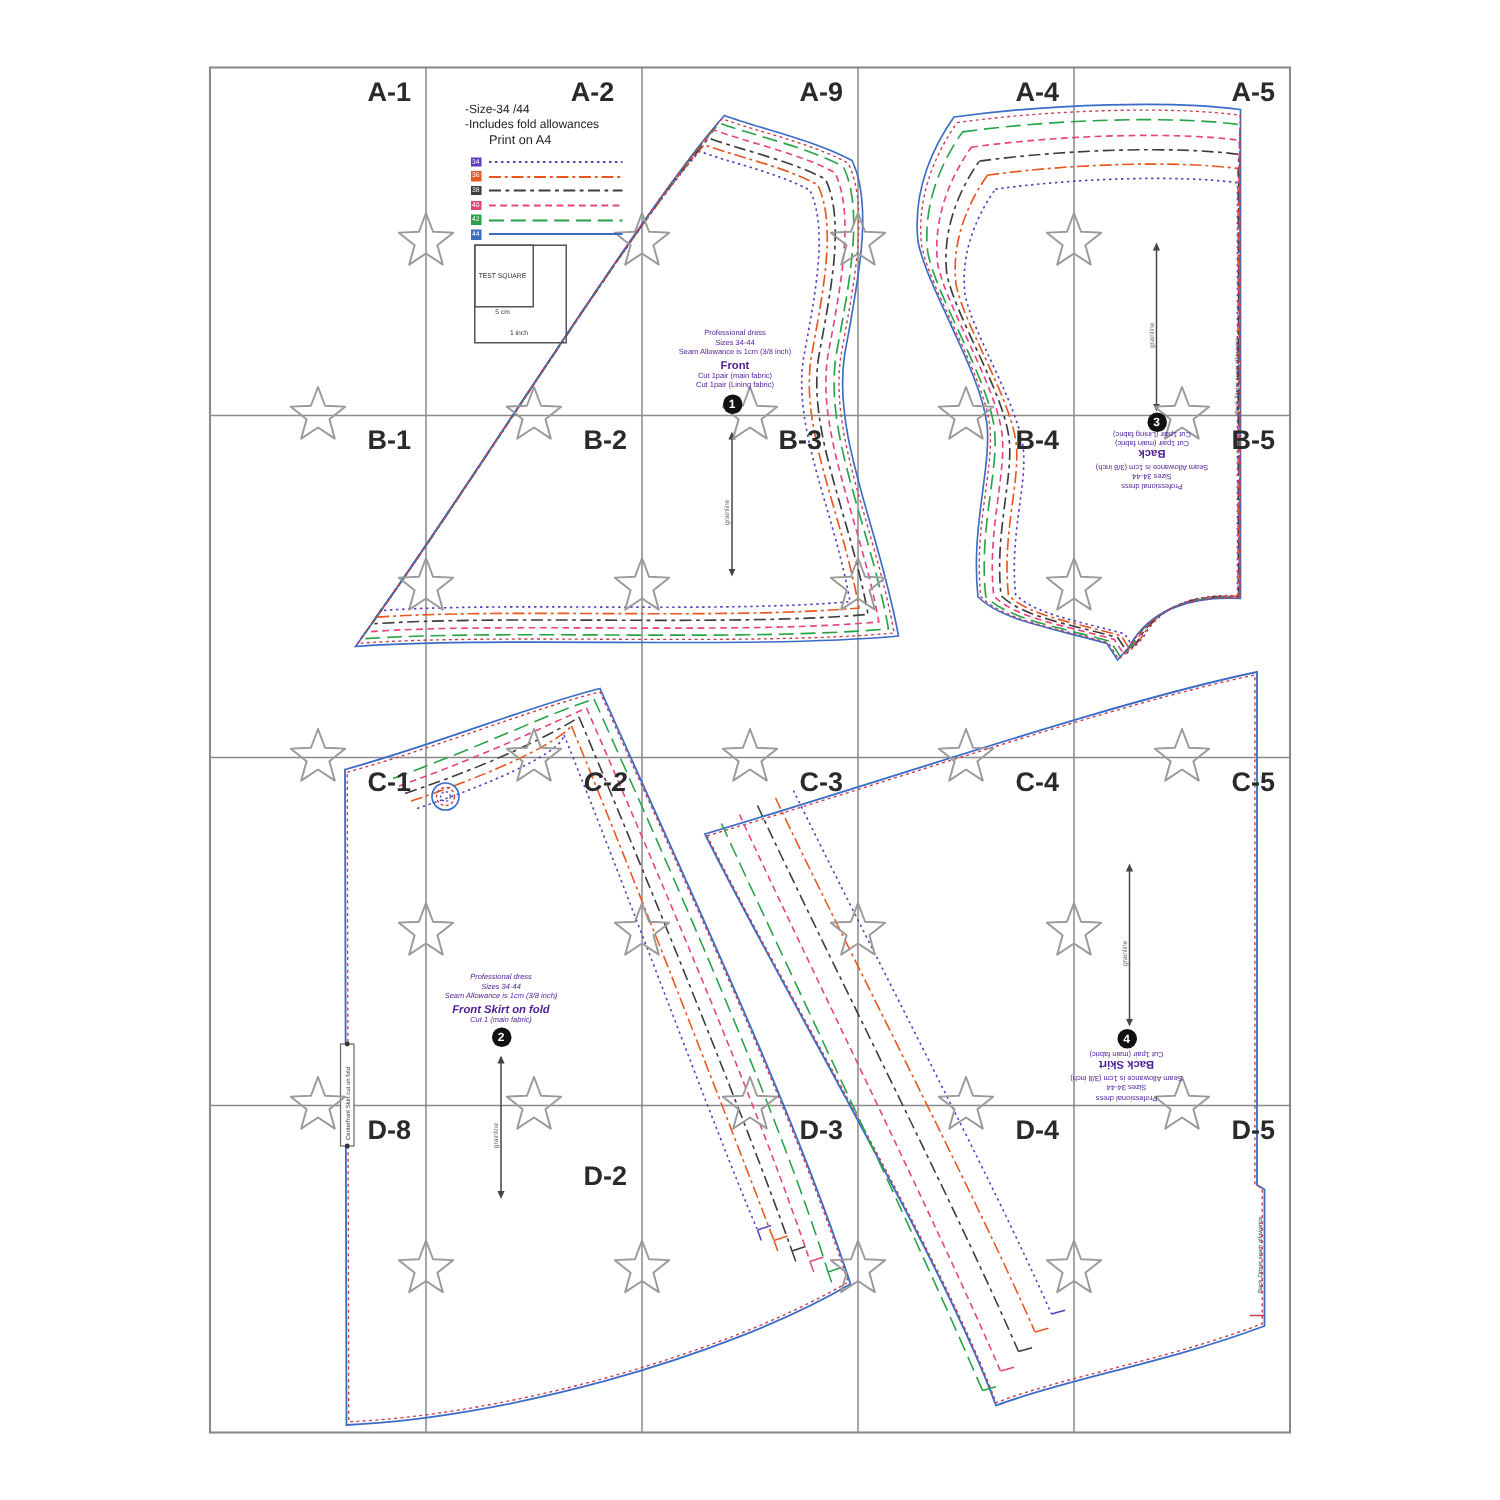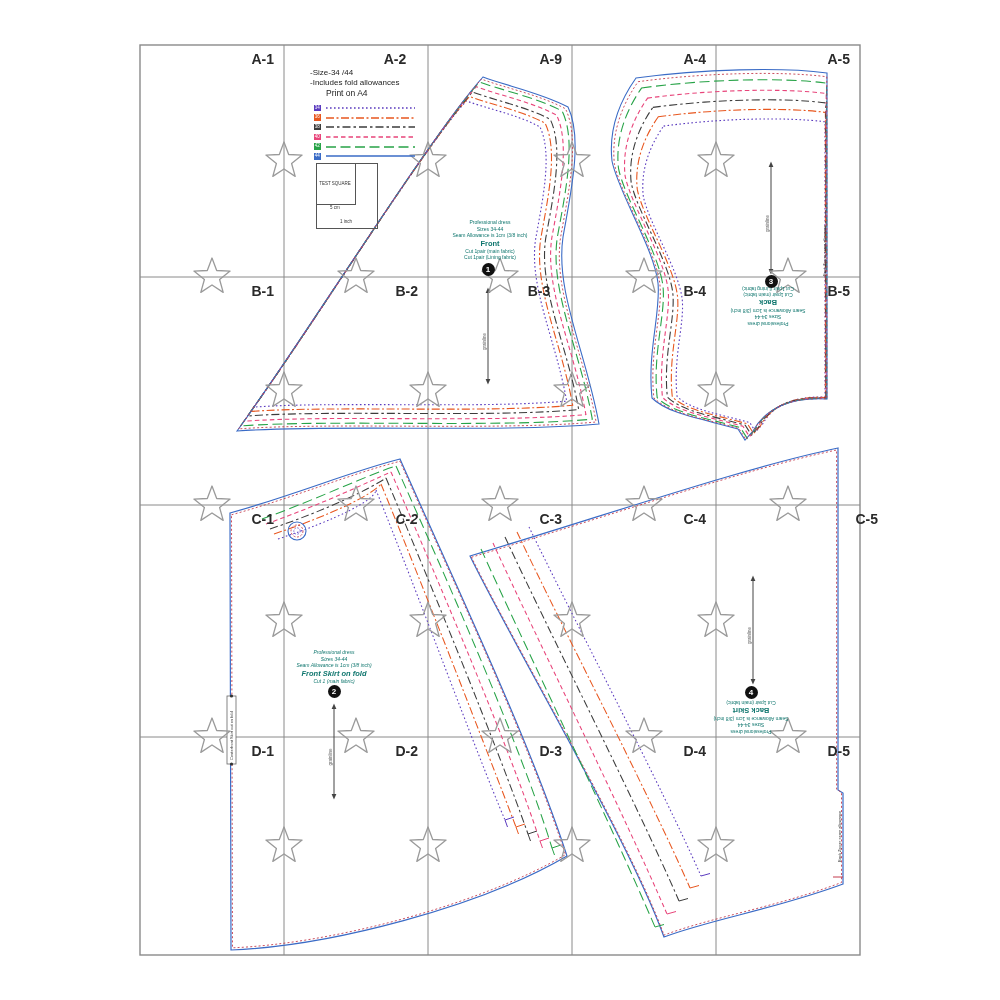--- a/index.html
+++ b/index.html
@@ -1,31 +1,31 @@
 <!DOCTYPE html>
 <html><head>
 <meta charset="utf-8">
 <style>
   html,body{margin:0;padding:0;background:#ffffff;}
   body{font-family:"Liberation Sans",sans-serif;-webkit-font-smoothing:antialiased;}
   #stage{position:relative;width:1000px;height:1000px;background:#fff;overflow:hidden;}
   #pattern-svg{position:absolute;left:0;top:0;}
   .overlay{position:absolute;left:0;top:0;width:1000px;height:1000px;pointer-events:none;}
   .page-title{position:absolute;font-size:19px;color:#1c1c1c;letter-spacing:.4px;}
-  .cell-label{position:absolute;width:46px;text-align:right;font-size:14px;font-weight:bold;color:#2a2a2a;}
+  .cell-label{position:absolute;width:46px;text-align:right;font-size:18px;font-weight:bold;color:#2a2a2a;}
   .legend{position:absolute;left:310px;top:68px;width:140px;color:#222;}
   .legend .note1,.legend .note2{font-size:8px;line-height:10px;}
   .legend .note3{font-size:8.5px;line-height:11px;padding-left:16px;}
   .legend-rows{margin-top:4px;}
   .legend-row{display:flex;align-items:center;height:9.7px;}
   .legend-chip{width:6.5px;height:6.5px;margin-left:4px;margin-right:4px;display:inline-block;
     color:#fff;font-size:4.5px;line-height:6.5px;text-align:center;overflow:hidden;}
   .tsq-outer,.tsq-inner{position:absolute;border:0.9px solid #555;background:transparent;}
   .tsq-text{position:absolute;font-size:4.5px;color:#333;text-align:center;}
-  .piece-block{position:absolute;width:140px;text-align:center;color:#0f766e;}
+  .piece-block{position:absolute;width:140px;text-align:center;color:#4c1d95;}
   .pb-line{font-size:5px;line-height:6.5px;}
   .pb-name{font-size:7.5px;line-height:9px;font-weight:bold;}
   .piece-num{position:absolute;width:13px;height:13px;border-radius:50%;background:#111;color:#fff;
     font-size:8px;font-weight:bold;line-height:13px;text-align:center;}
   .edge-label{position:absolute;font-size:4px;color:#333;white-space:nowrap;transform-origin:left top;}
 </style>
 </head>
 <body>
 
 <div id="stage">
@@ -187,30 +187,30 @@
     <div class="tsq-text" style="left:316px;top:219px;width:60px;">1 inch</div>
 
     <div id="labels-layer">
         <div class="cell-label" style="left: 228px; top: 51px;">A-1</div>
         <div class="cell-label" style="left: 372px; top: 51px; text-align: center;">A-2</div>
         <div class="cell-label" style="left: 516px; top: 51px;">A-9</div>
         <div class="cell-label" style="left: 660px; top: 51px;">A-4</div>
         <div class="cell-label" style="left: 804px; top: 51px;">A-5</div>
         <div class="cell-label" style="left: 228px; top: 283px;">B-1</div>
         <div class="cell-label" style="left: 372px; top: 283px;">B-2</div>
-        <div class="cell-label" style="left: 516px; top: 283px; text-align: center;">B-3</div>
+        <div class="cell-label" style="left: 502px; top: 283px;">B-3</div>
         <div class="cell-label" style="left: 660px; top: 283px;">B-4</div>
         <div class="cell-label" style="left: 804px; top: 283px;">B-5</div>
         <div class="cell-label" style="left: 228px; top: 511px;">C-1</div>
         <div class="cell-label" style="left: 372px; top: 511px; font-style: italic;">C-2</div>
         <div class="cell-label" style="left: 516px; top: 511px;">C-3</div>
         <div class="cell-label" style="left: 660px; top: 511px;">C-4</div>
-        <div class="cell-label" style="left: 832px; top: 511px;">C-5</div>
-        <div class="cell-label" style="left: 228px; top: 743px;">D-1</div>
-        <div class="cell-label" style="left: 372px; top: 743px;">D-2</div>
+        <div class="cell-label" style="left: 804px; top: 511px;">C-5</div>
+        <div class="cell-label" style="left: 228px; top: 743px;">D-8</div>
+        <div class="cell-label" style="left: 372px; top: 774px;">D-2</div>
         <div class="cell-label" style="left: 516px; top: 743px; text-align: right;">D-3</div>
         <div class="cell-label" style="left: 660px; top: 743px;">D-4</div>
         <div class="cell-label" style="left: 804px; top: 743px;">D-5</div>
       </div>
     <div id="blocks-layer">
         <div class="piece-block" style="left: 490px; top: 240px; transform: translate(-50%, -50%) rotate(0deg);">
           <div class="pb-line">Professional dress</div>
           <div class="pb-line">Sizes 34-44</div>
           <div class="pb-line">Seam Allowance is 1cm (3/8 inch)</div>
           <div class="pb-name">Front</div>

